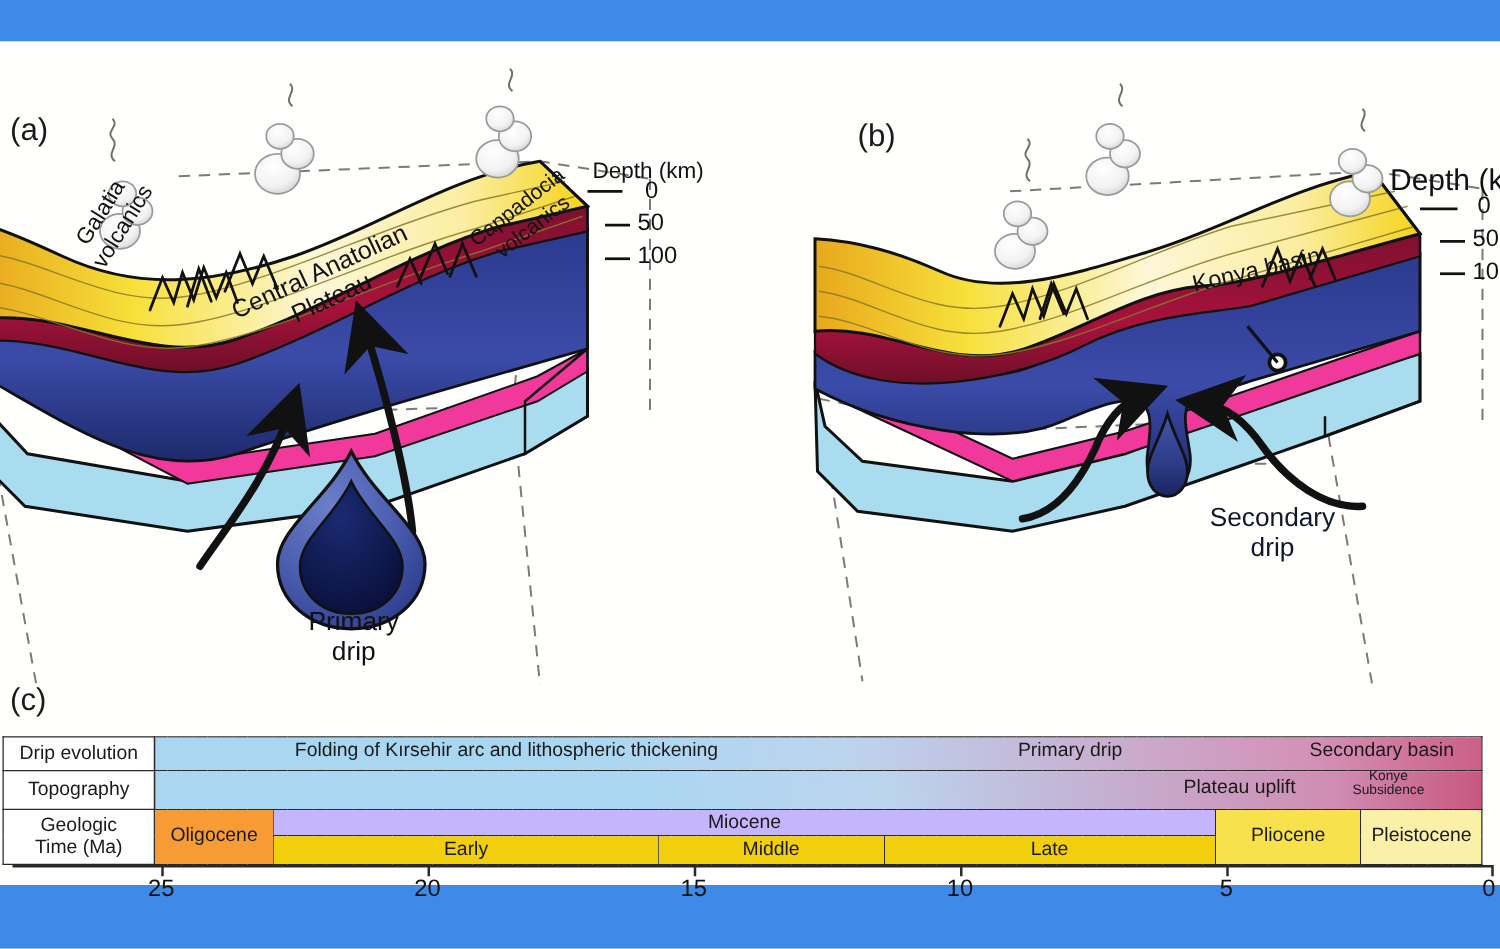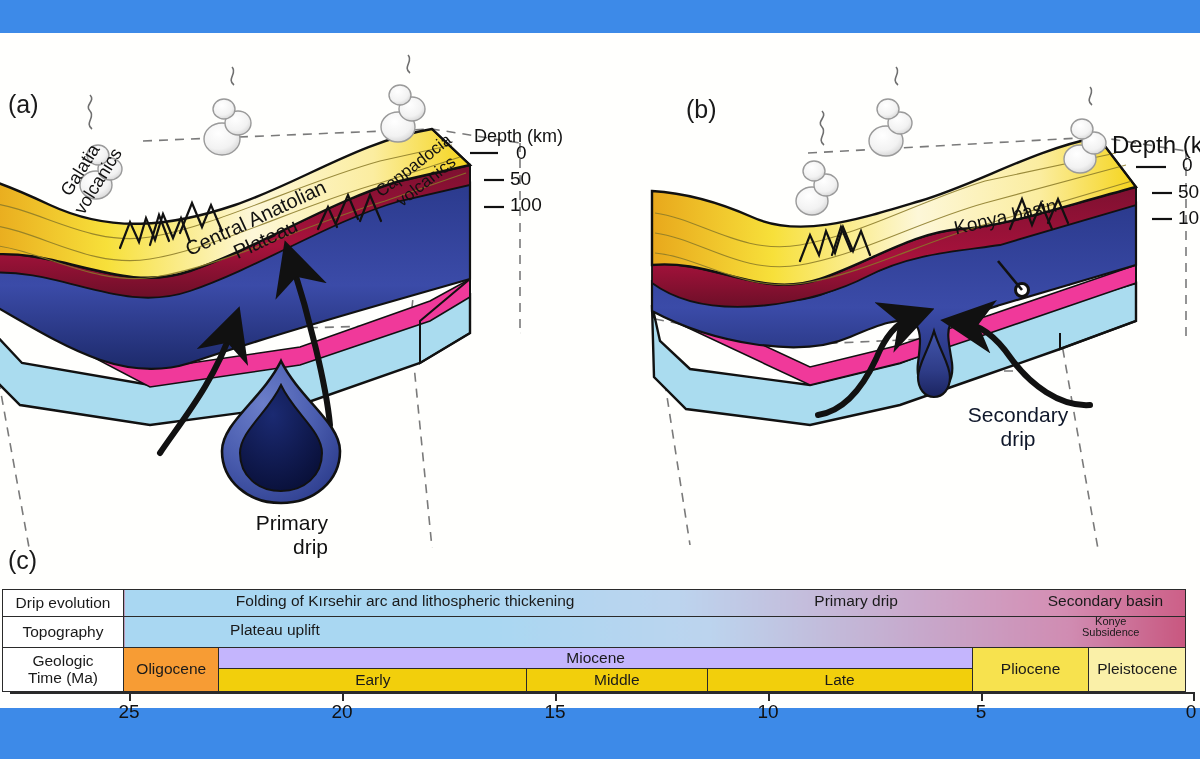--- a/index.html
+++ b/index.html
@@ -297,21 +297,21 @@
     <div>Plateau</div>
   </div>
 
   <div style="position:absolute;left:372px;top:186px;font-size:17px;color:#111;
               transform:rotate(-38deg);transform-origin:left top;white-space:nowrap;text-align:center;">
     <div>Cappadocia</div>
     <div>volcanics</div>
   </div>
 
   <div style="position:absolute;left:238px;top:486px;font-size:21px;color:#111;
-              text-align:right;width:90px;line-height:1.12;margin-top:25px;">
+              text-align:center;width:90px;line-height:1.12;">
     <div>Primary</div>
     <div>drip</div>
   </div>
 
   <div style="position:absolute;left:474px;top:126px;font-size:18px;color:#111;white-space:nowrap;">Depth (km)</div>
   <div style="position:absolute;left:516px;top:142px;font-size:19px;color:#111;">0</div>
   <div style="position:absolute;left:510px;top:168px;font-size:19px;color:#111;">50</div>
   <div style="position:absolute;left:510px;top:194px;font-size:19px;color:#111;">100</div>
 
   <div style="position:absolute;left:952px;top:218px;font-size:19px;color:#111;white-space:nowrap;
@@ -338,21 +338,21 @@
             <span style="position:absolute;left:0;width:53%;top:3px;text-align:center;">Folding of Kırsehir arc and lithospheric thickening</span>
             <span style="position:absolute;left:53%;width:32%;top:3px;text-align:center;">Primary drip</span>
             <span style="position:absolute;left:85%;width:15%;top:3px;text-align:center;">Secondary basin</span>
           </div>
         </td>
       </tr>
       <tr>
         <td class="rowhead">Topography</td>
         <td class="cell gradB" colspan="100" style="height:30px;">
           <div style="position:relative;height:30px;">
-            <span style="position:absolute;left:10%;width:76%;top:5px;text-align:left;">Plateau uplift</span>
+            <span style="position:absolute;left:10%;width:76%;top:5px;text-align:right;">Plateau uplift</span>
             <span style="position:absolute;left:86%;width:14%;top:-1px;text-align:center;line-height:1.0;font-size:11px;">
               <span style="display:block;">Konye</span>
               <span style="display:block;">Subsidence</span>
             </span>
           </div>
         </td>
       </tr>
       <tr>
         <td class="rowhead" rowspan="2">
           <div>Geologic</div>

